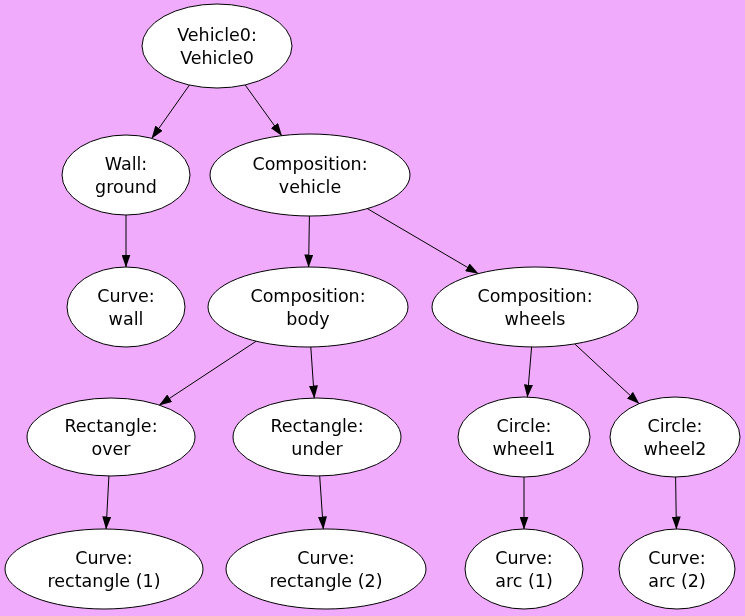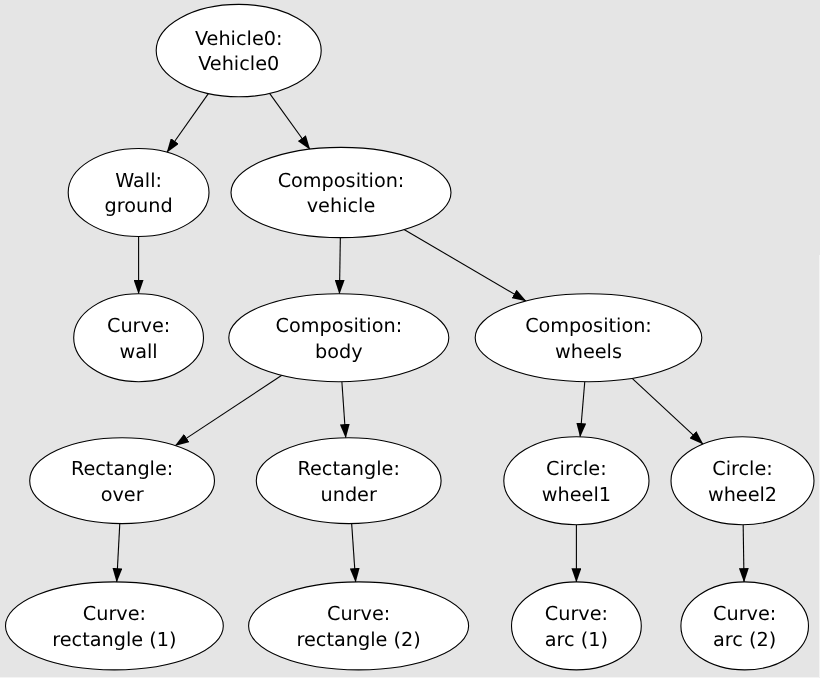--- a/index.html
+++ b/index.html
@@ -8,21 +8,21 @@
     background: #ffffff;
     width: 745px;
     height: 616px;
     overflow: hidden;
     font-family: "DejaVu Sans", sans-serif;
   }
   .canvas {
     position: relative;
     width: 745px;
     height: 616px;
-    background: #e5e5e5;
+    background: #f0abfc;
   }
   svg {
     display: block;
   }
   .node-ellipse {
     fill: #ffffff;
     stroke-width: 1;
   }
   .node-label {
     text-anchor: middle;

